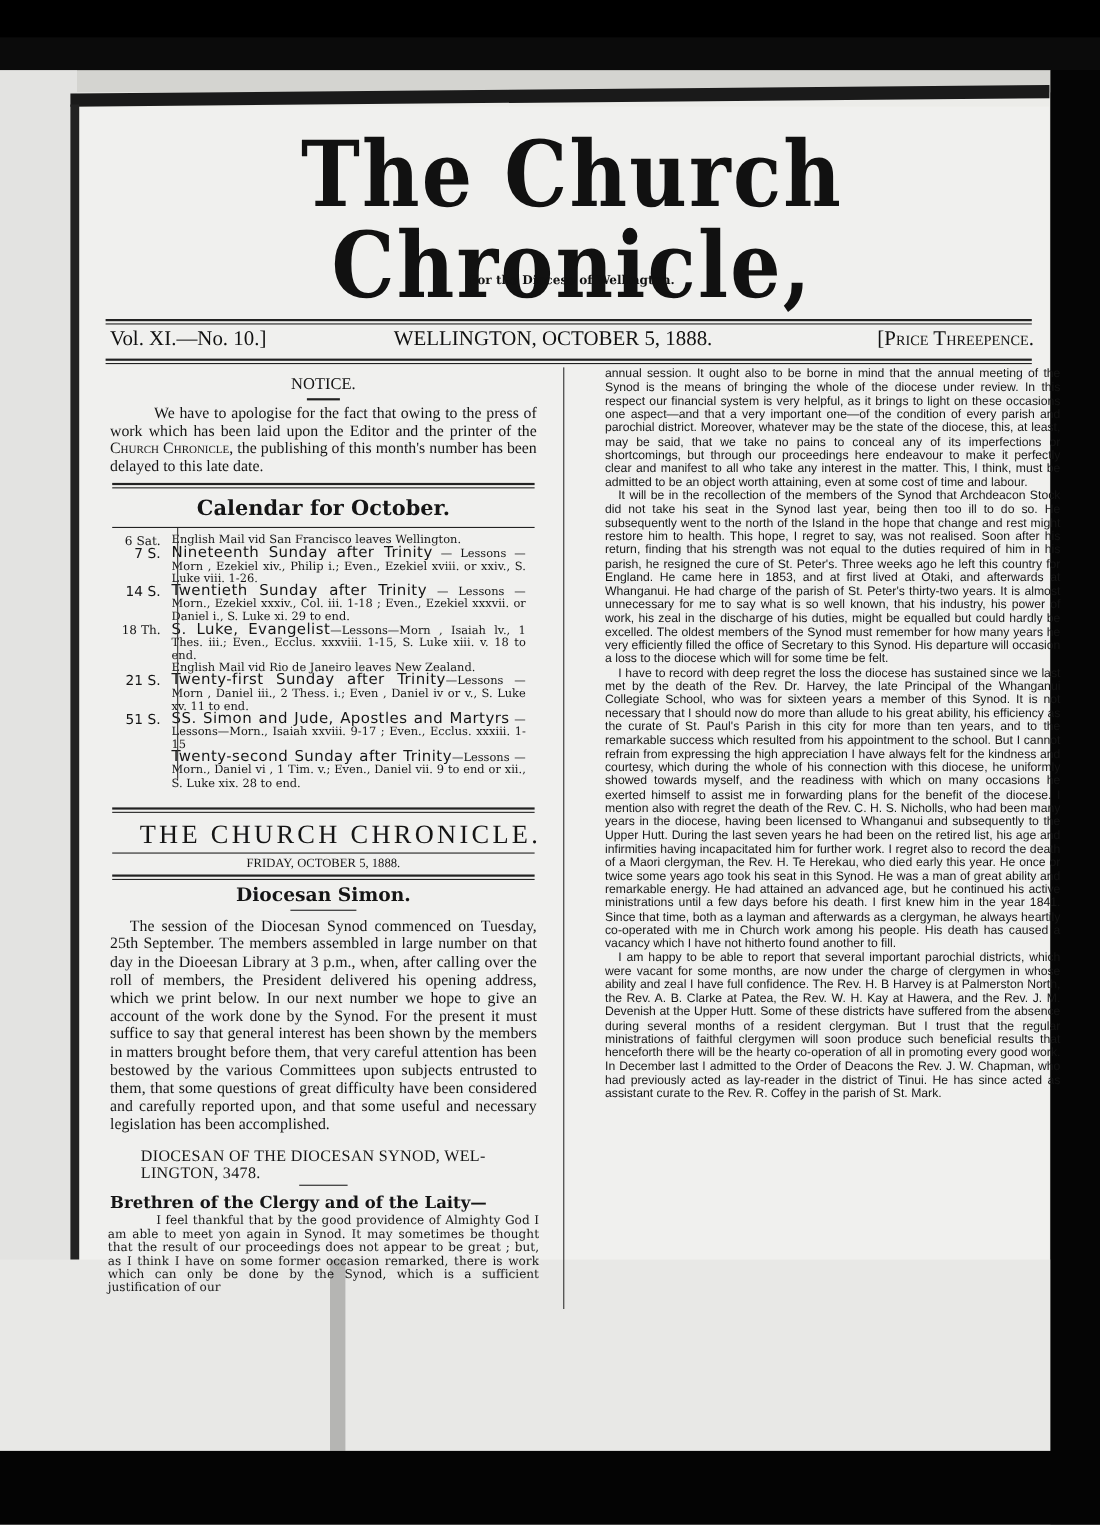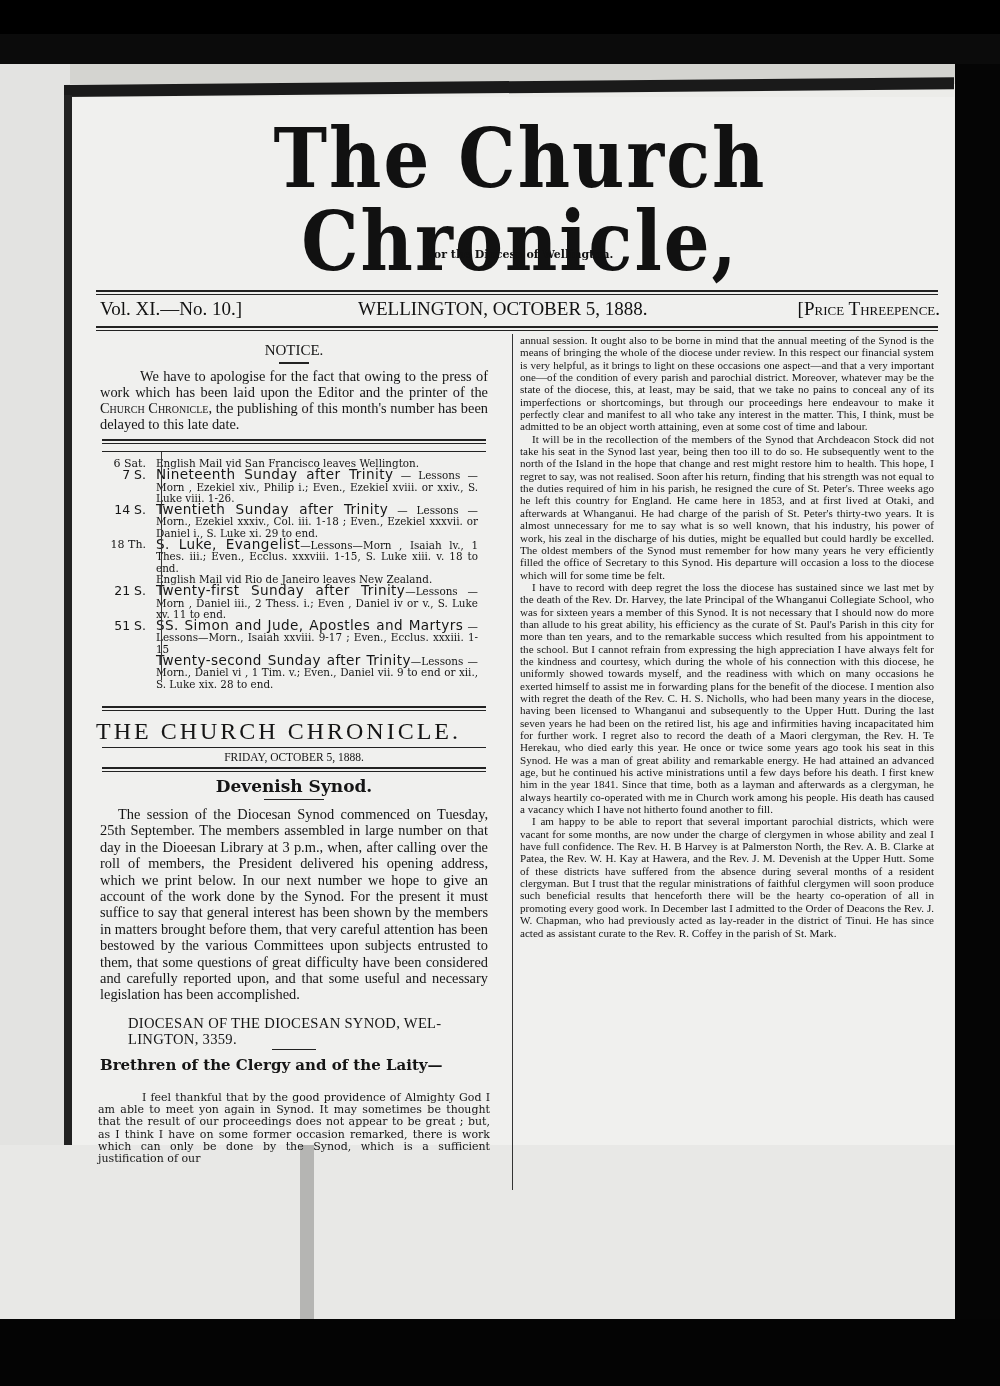--- a/index.html
+++ b/index.html
@@ -20,45 +20,45 @@
   .masthead { position:absolute; left:100px; top:128px; width:840px; text-align:center; font-family:"DejaVu Serif", serif; font-weight:bold; font-size:72px; letter-spacing:2px; color:#111; line-height:1; transform:scaleY(1.15); }
   .subtitle { position:absolute; left:100px; top:248px; width:840px; text-align:center; font-family:"DejaVu Serif", serif; font-weight:bold; font-size:11px; color:#111; }
   .rule-double { position:absolute; border-top:2px solid #222; border-bottom:1px solid #222; height:2px; }
   .issue-line { position:absolute; left:100px; top:298px; width:840px; font-size:19px; color:#111; }
   .issue-line .vol { position:absolute; left:0; }
   .issue-line .place { position:absolute; left:258px; }
   .issue-line .price { position:absolute; right:0; font-variant:small-caps; }
 
   .col-left { position:absolute; left:96px; top:338px; width:396px; }
   .col-divider { position:absolute; left:512px; top:334px; width:1px; height:856px; background:#333; }
-  .col-right { position:absolute; left:520px; top:334px; width:414px; font-family:Liberation Serif, serif; font-size:11.1px; line-height:12.35px; text-align:justify; }
+  .col-right { position:absolute; left:550px; top:334px; width:414px; font-family:Liberation Sans, sans-serif; font-size:11.1px; line-height:12.35px; text-align:justify; }
   .col-right p { margin:0; text-indent:12px; }
   .col-right p.first { text-indent:0; }
 
   .notice-title { text-align:center; font-size:15px; margin-top:4px; }
   .short-rule { width:30px; height:0; border-top:2px solid #222; margin:3px auto 4px; }
   .notice-body { font-size:14.4px; line-height:16px; text-align:justify; text-indent:40px; margin:0 4px; }
   .sc { font-variant:small-caps; }
   .hr2 { border-top:2px solid #222; border-bottom:1px solid #222; height:2px; margin:7px 6px; }
   .hr1 { border-top:1px solid #222; margin:6px 6px; }
   .cal-title { text-align:center; font-family:"DejaVu Serif", serif; font-weight:bold; font-size:19px; margin:6px 0 4px; }
   .calendar { position:relative; margin-top:6px; font-family:"DejaVu Serif", serif; font-size:10.4px; line-height:11.3px; }
   .cal-vline { position:absolute; left:65px; top:-6px; width:1px; height:228px; background:#333; }
   .cal-row { display:flex; }
   .cal-date { width:60px; text-align:right; padding-right:10px; box-sizing:border-box; font-size:11px; }
   .cal-date.big { font-family:"DejaVu Sans", sans-serif; font-size:12.5px; }
   .cal-text { width:322px; text-align:justify; }
   .cal-text .head { font-family:"DejaVu Sans", sans-serif; font-size:13.6px; letter-spacing:0.4px; }
-  .cc-title { text-align:left; font-size:24px; letter-spacing:3px; margin-top:6px; }
+  .cc-title { text-align:right; font-size:24px; letter-spacing:3px; margin-top:6px; }
   .cc-date { text-align:center; font-size:11.5px; }
   .synod-title { text-align:center; font-family:"DejaVu Serif", serif; font-weight:bold; font-size:17px; margin:4px 0 2px; }
   .synod-body { font-size:14.4px; line-height:16.4px; text-align:justify; text-indent:18px; margin:5px 4px; }
   .address-title { font-size:14.6px; line-height:16px; margin:12px 4px 0; letter-spacing:0.3px; }
   .address-title .indent { padding-left:28px; display:block; }
-  .brethren { font-family:"DejaVu Serif", serif; font-weight:bold; font-size:15px; margin:6px 4px 18px; }
+  .brethren { font-family:"DejaVu Serif", serif; font-weight:bold; font-size:15px; margin:6px 4px 2px; }
   .address-body { font-family:"DejaVu Serif", serif; font-size:11px; line-height:12.3px; text-align:justify; margin:0 2px; text-indent:44px; }
 </style>
 </head>
 <body>
 
 <div class="scan-top"></div>
 <div class="scan-noise"></div>
 <div class="back-sheet"></div>
 <div class="back-strip"></div>
 <div class="left-page"></div>
@@ -81,20 +81,21 @@
 </div>
 <div class="rule-double" style="left:96px; top:326px; width:842px;"></div>
 
 <div class="col-divider"></div>
 
 <div class="col-left">
   <div class="notice-title">NOTICE.</div>
   <div class="short-rule"></div>
   <p class="notice-body" style="margin-top:0; margin-bottom:0;"><span>We have to apologise for the fact that owing to the press of work which has been laid upon the Editor and the printer of the </span><span class="sc">Church Chronicle</span><span>, the publishing of this month's number has been delayed to this late date.</span></p>
   <div class="hr2"></div>
+  <div class="cal-title">Calendar for October.</div>
   <div class="hr1"></div>
 
   <div class="calendar">
     <div class="cal-vline"></div>
     <div class="cal-row">
       <div class="cal-date">6 Sat.</div>
       <div class="cal-text"><span>English Mail vid San Francisco leaves Wellington.</span></div>
     </div>
     <div class="cal-row">
       <div class="cal-date big">7 S.</div>
@@ -124,27 +125,27 @@
       <div class="cal-date"></div>
       <div class="cal-text"><span class="head">Twenty-second Sunday after Trinity</span><span>—Lessons —Morn., Daniel vi , 1 Tim. v.; Even., Daniel vii. 9 to end or xii., S. Luke xix. 28 to end.</span></div>
     </div>
   </div>
 
   <div class="hr2" style="margin-top:16px;"></div>
   <div class="cc-title">THE CHURCH CHRONICLE.</div>
   <div class="hr1" style="margin:2px 6px 3px;"></div>
   <div class="cc-date">FRIDAY, OCTOBER 5, 1888.</div>
   <div class="hr2" style="margin:4px 6px;"></div>
-  <div class="synod-title">Devenish Synod.</div>
+  <div class="synod-title">Diocesan Simon.</div>
   <div class="short-rule" style="width:60px; border-top-width:1px;"></div>
   <p class="synod-body" style="margin-top:6px; margin-bottom:0;">The session of the Diocesan Synod commenced on Tuesday, 25th September. The members assembled in large number on that day in the Dioeesan Library at 3 p.m., when, after calling over the roll of members, the President delivered his opening address, which we print below. In our next number we hope to give an account of the work done by the Synod. For the present it must suffice to say that general interest has been shown by the members in matters brought before them, that very careful attention has been bestowed by the various Committees upon subjects entrusted to them, that some questions of great difficulty have been considered and carefully reported upon, and that some useful and necessary legislation has been accomplished.</p>
 
   <div class="address-title">
     <span class="indent">DIOCESAN OF THE DIOCESAN SYNOD, WEL-</span>
-    <span class="indent">LINGTON, 3359.</span>
+    <span class="indent">LINGTON, 3478.</span>
   </div>
   <div class="short-rule" style="width:44px; border-top-width:1px; margin-top:2px;"></div>
   <div class="brethren">Brethren of the Clergy and of the Laity—</div>
   <p class="address-body" style="margin-top:0; margin-bottom:0;">I feel thankful that by the good providence of Almighty God I am able to meet yon again in Synod. It may sometimes be thought that the result of our proceedings does not appear to be great ; but, as I think I have on some former occasion remarked, there is work which can only be done by the Synod, which is a sufficient justification of our</p>
 </div>
 
 <div class="col-right">
   <p class="first">annual session. It ought also to be borne in mind that the annual meeting of the Synod is the means of bringing the whole of the diocese under review. In this respect our financial system is very helpful, as it brings to light on these occasions one aspect—and that a very important one—of the condition of every parish and parochial district. Moreover, whatever may be the state of the diocese, this, at least, may be said, that we take no pains to conceal any of its imperfections or shortcomings, but through our proceedings here endeavour to make it perfectly clear and manifest to all who take any interest in the matter. This, I think, must be admitted to be an object worth attaining, even at some cost of time and labour.</p>
   <p>It will be in the recollection of the members of the Synod that Archdeacon Stock did not take his seat in the Synod last year, being then too ill to do so. He subsequently went to the north of the Island in the hope that change and rest might restore him to health. This hope, I regret to say, was not realised. Soon after his return, finding that his strength was not equal to the duties required of him in his parish, he resigned the cure of St. Peter's. Three weeks ago he left this country for England. He came here in 1853, and at first lived at Otaki, and afterwards at Whanganui. He had charge of the parish of St. Peter's thirty-two years. It is almost unnecessary for me to say what is so well known, that his industry, his power of work, his zeal in the discharge of his duties, might be equalled but could hardly be excelled. The oldest members of the Synod must remember for how many years he very efficiently filled the office of Secretary to this Synod. His departure will occasion a loss to the diocese which will for some time be felt.</p>
   <p>I have to record with deep regret the loss the diocese has sustained since we last met by the death of the Rev. Dr. Harvey, the late Principal of the Whanganui Collegiate School, who was for sixteen years a member of this Synod. It is not necessary that I should now do more than allude to his great ability, his efficiency as the curate of St. Paul's Parish in this city for more than ten years, and to the remarkable success which resulted from his appointment to the school. But I cannot refrain from expressing the high appreciation I have always felt for the kindness and courtesy, which during the whole of his connection with this diocese, he uniformly showed towards myself, and the readiness with which on many occasions he exerted himself to assist me in forwarding plans for the benefit of the diocese. I mention also with regret the death of the Rev. C. H. S. Nicholls, who had been many years in the diocese, having been licensed to Whanganui and subsequently to the Upper Hutt. During the last seven years he had been on the retired list, his age and infirmities having incapacitated him for further work. I regret also to record the death of a Maori clergyman, the Rev. H. Te Herekau, who died early this year. He once or twice some years ago took his seat in this Synod. He was a man of great ability and remarkable energy. He had attained an advanced age, but he continued his active ministrations until a few days before his death. I first knew him in the year 1841. Since that time, both as a layman and afterwards as a clergyman, he always heartily co-operated with me in Church work among his people. His death has caused a vacancy which I have not hitherto found another to fill.</p>

